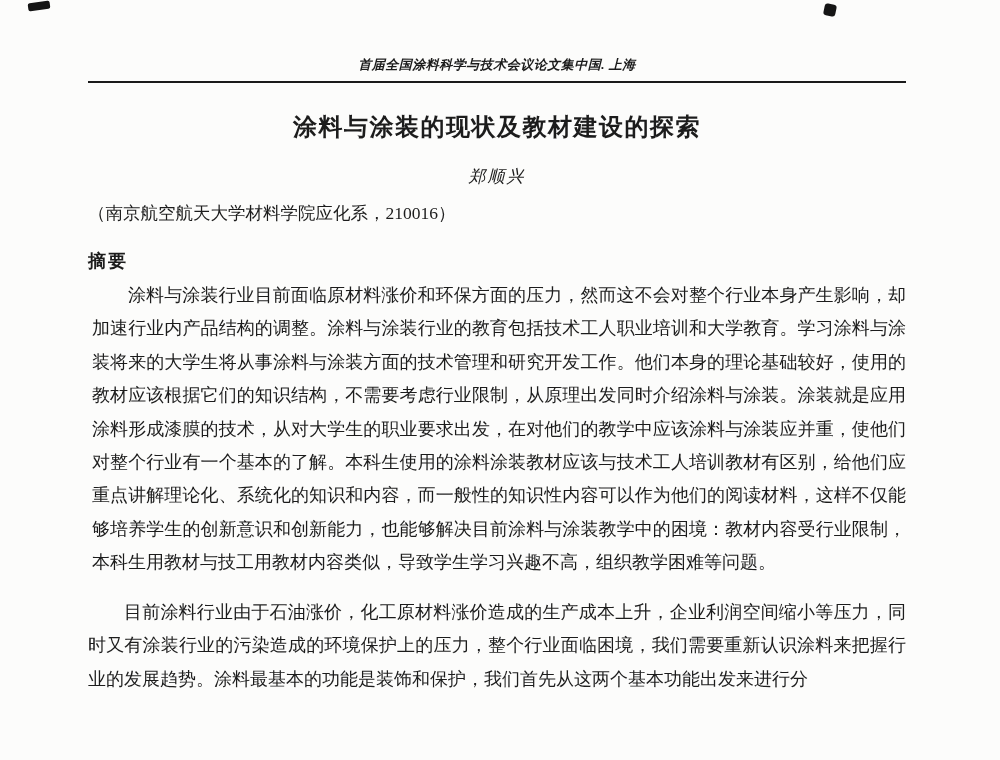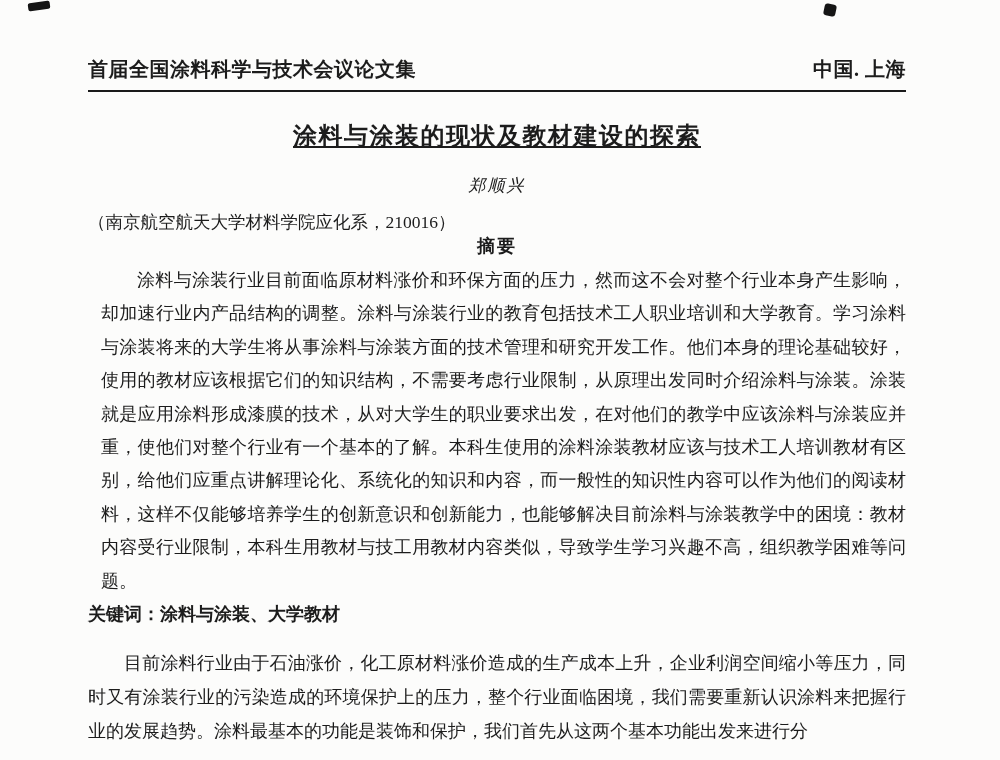--- a/index.html
+++ b/index.html
@@ -32,62 +32,62 @@
   }
   .artifact-tr {
     left: 824px; top: 4px;
     width: 12px; height: 12px;
     border-radius: 3px;
     transform: rotate(12deg);
   }
   
   .header {
     display: flex;
-    justify-content: space-between;
+    justify-content: center;
     align-items: baseline;
-    font-size: 20px;
+    font-size: 13px;
     font-weight: bold;
     letter-spacing: 0.5px;
+    font-style: italic;
   }
   .header-rule {
     border-bottom: 2px solid #1a1a1a;
     margin-top: 7px;
   }
   
   .title {
     text-align: center;
     font-size: 24px;
     font-weight: bold;
     letter-spacing: 1.5px;
     margin: 28px 0 0 0;
-    text-decoration: underline;
   }
   .author {
     text-align: center;
     font-style: italic;
     font-size: 17px;
     letter-spacing: 2px;
     margin-top: 22px;
   }
   .affiliation {
     font-size: 17.5px;
     margin-top: 13px;
   }
   .abstract-heading {
-    text-align: center;
     font-size: 18px;
     font-weight: bold;
     letter-spacing: 2px;
+    margin-top: 24px;
   }
   
   .abstract-body {
     font-size: 18px;
     line-height: 33.4px;
     text-align: justify;
-    margin: 6px 0 0 13px;
+    margin: 6px 0 0 4px;
   }
   .indent {
     text-indent: 2em;
   }
   .keywords {
     font-size: 18px;
     font-weight: bold;
     line-height: 33.4px;
     margin: 0;
   }
@@ -123,18 +123,17 @@
   <h1 class="title">涂料与涂装的现状及教材建设的探索</h1>
 
   <div class="author">郑顺兴</div>
 
   <div class="affiliation">（南京航空航天大学材料学院应化系，210016）</div>
 
   <div class="abstract-heading">摘要</div>
 
   <p class="abstract-body indent">涂料与涂装行业目前面临原材料涨价和环保方面的压力，然而这不会对整个行业本身产生影响，却加速行业内产品结构的调整。涂料与涂装行业的教育包括技术工人职业培训和大学教育。学习涂料与涂装将来的大学生将从事涂料与涂装方面的技术管理和研究开发工作。他们本身的理论基础较好，使用的教材应该根据它们的知识结构，不需要考虑行业限制，从原理出发同时介绍涂料与涂装。涂装就是应用涂料形成漆膜的技术，从对大学生的职业要求出发，在对他们的教学中应该涂料与涂装应并重，使他们对整个行业有一个基本的了解。本科生使用的涂料涂装教材应该与技术工人培训教材有区别，给他们应重点讲解理论化、系统化的知识和内容，而一般性的知识性内容可以作为他们的阅读材料，这样不仅能够培养学生的创新意识和创新能力，也能够解决目前涂料与涂装教学中的困境：教材内容受行业限制，本科生用教材与技工用教材内容类似，导致学生学习兴趣不高，组织教学困难等问题。</p>
 
-  <p class="keywords"><span class="kw-label">关键词：</span><span class="kw-value">涂料与涂装、大学教材</span></p>
 
 
   <p class="body-text indent">目前涂料行业由于石油涨价，化工原材料涨价造成的生产成本上升，企业利润空间缩小等压力，同时又有涂装行业的污染造成的环境保护上的压力，整个行业面临困境，我们需要重新认识涂料来把握行业的发展趋势。涂料最基本的功能是装饰和保护，我们首先从这两个基本功能出发来进行分</p>
 
 </div>
 
 </body></html>

